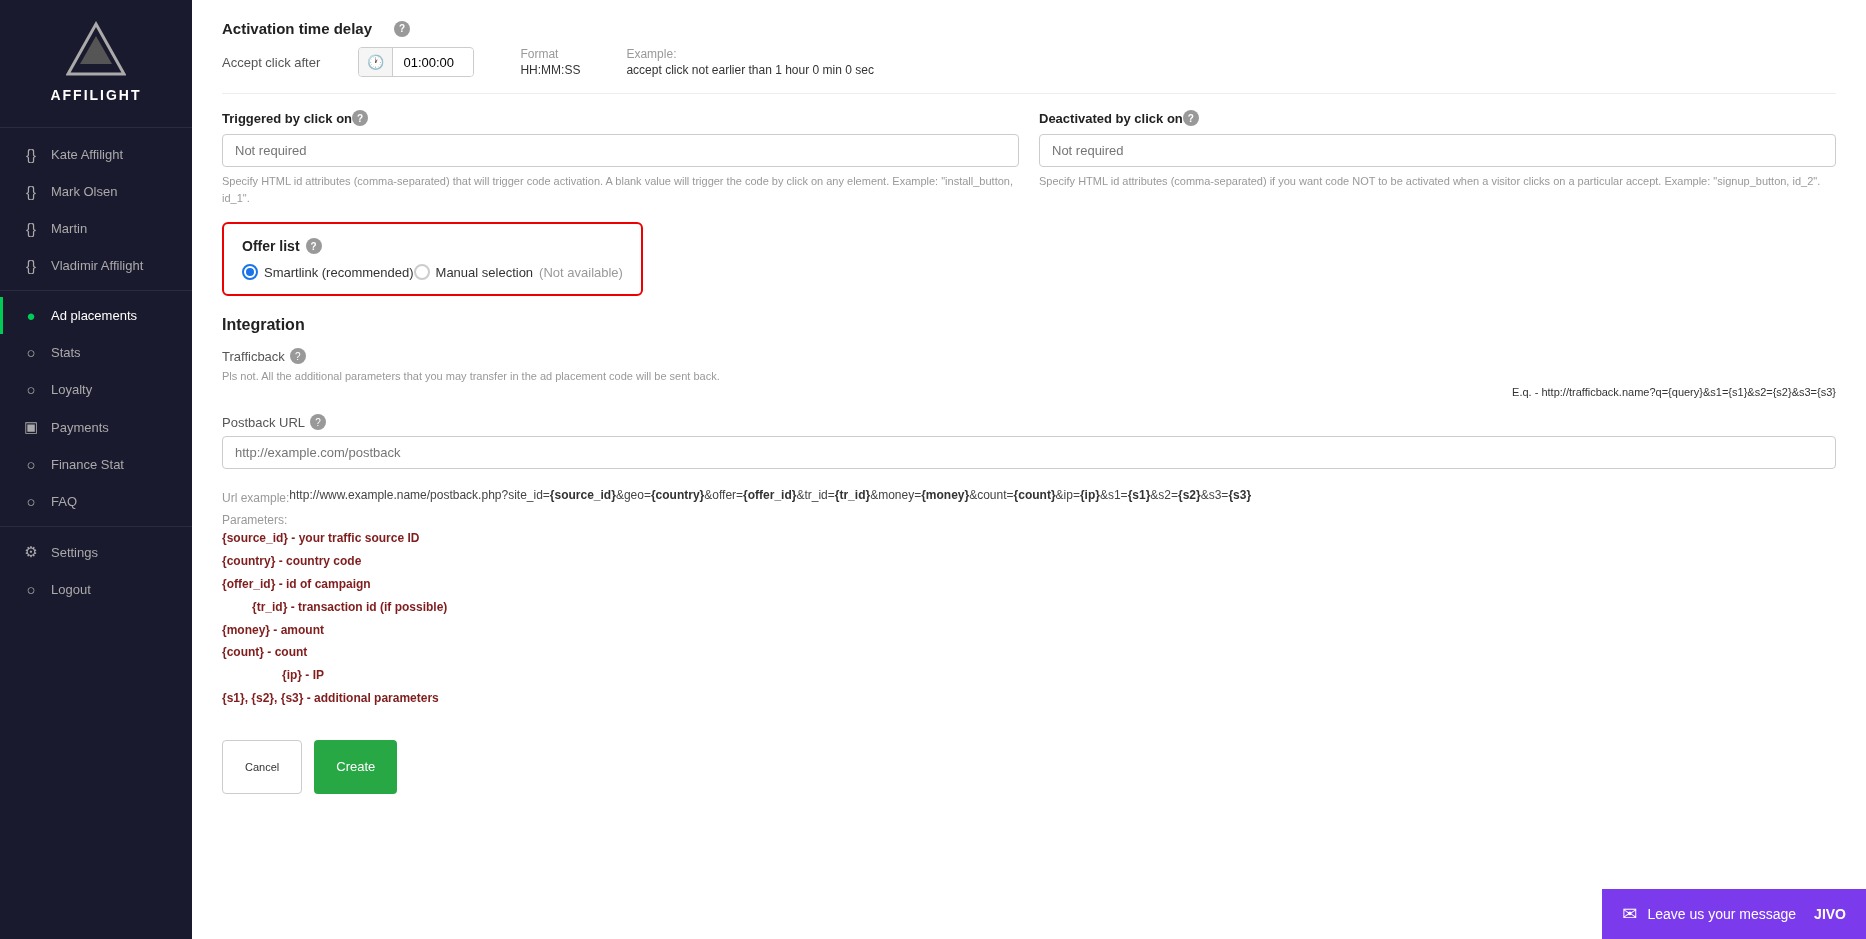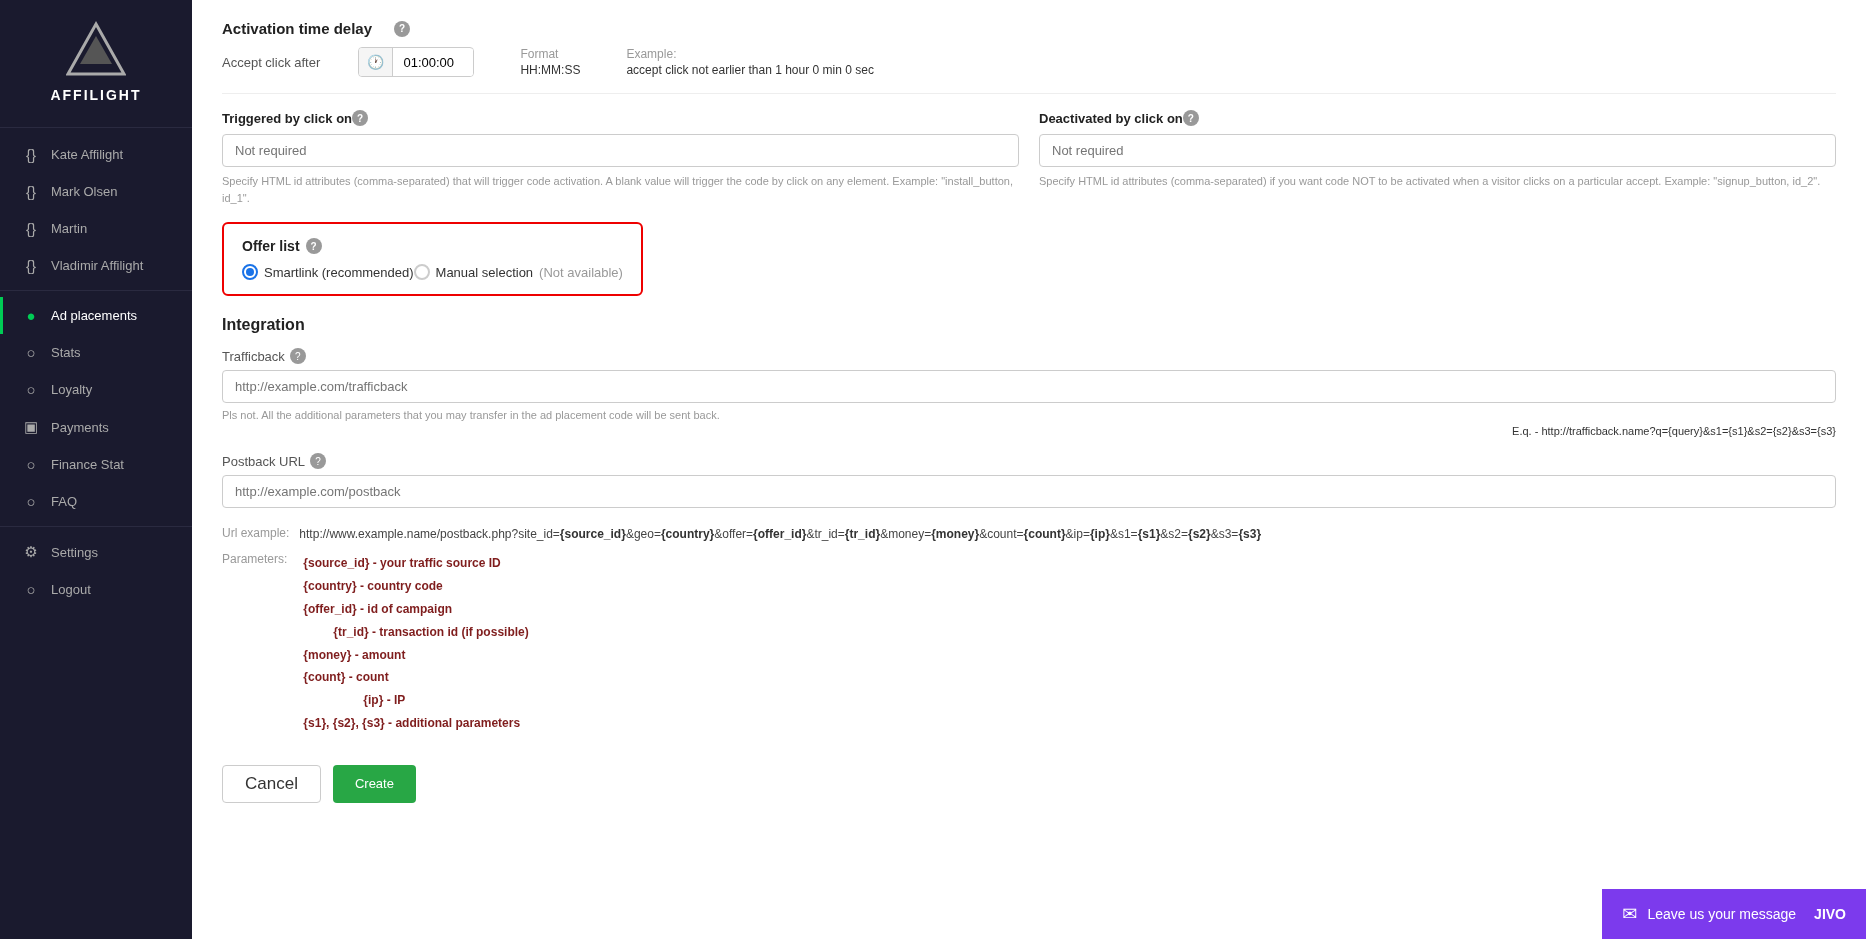--- a/index.html
+++ b/index.html
@@ -280,37 +280,37 @@
       vertical-align: top;
     }
     .params-list {
       font-size: 12px;
       color: #7f1d1d;
       line-height: 1.9;
       font-weight: bold;
     }
     .params-row {
       display: flex;
-      gap: 16px;
       margin-top: 8px;
+      flex-direction: column;
     }
 
     
     .btn-row {
       display: flex;
       gap: 12px;
       margin-top: 30px;
     }
     .btn-cancel {
       border: 1px solid #ccc;
       background: #fff;
       color: #333;
-      padding: 8px 22px;
+      padding: 20px 22px;
       border-radius: 4px;
-      font-size: 17px;
+      font-size: 11px;
       cursor: pointer;
     }
     .btn-create {
       background: #28a745;
       color: #fff;
       border: none;
       padding: 8px 22px;
       border-radius: 4px;
       font-size: 13px;
       cursor: pointer;
@@ -328,22 +328,22 @@
       display: flex;
       align-items: center;
       gap: 10px;
       cursor: pointer;
       z-index: 999;
     }
     .jivo-icon { font-size: 18px; }
 
     .url-example-row {
       display: flex;
-      gap: 10px;
       margin-top: 10px;
+      align-items: flex-end;
     }
     .url-example-key {
       color: #999;
       font-size: 12px;
       white-space: nowrap;
       padding-top: 2px;
     }
     .url-example-val {
       font-size: 12px;
       color: #444;
@@ -490,21 +490,20 @@
   </div>
 
   
   <div>
     <div class="integration-title">Integration</div>
 
     <div class="field-label">
       <span>Trafficback</span>
       <span class="help-icon">?</span>
     </div>
-    <input class="field-input" type="text" placeholder="http://example.com/trafficback" style="">
     <div class="note-text">Pls not. All the additional parameters that you may transfer in the ad placement code will be sent back.</div>
     <div class="note-text" style="font-weight:500; color:#333;text-align:right;">E.q. - http://trafficback.name?q={query}&amp;s1={s1}&amp;s2={s2}&amp;s3={s3}</div>
 
     <div style="margin-top:16px;">
       <div class="field-label">
         <span>Postback URL</span>
         <span class="help-icon">?</span>
       </div>
       <input class="field-input" type="text" placeholder="http://example.com/postback" style="">
     </div>

